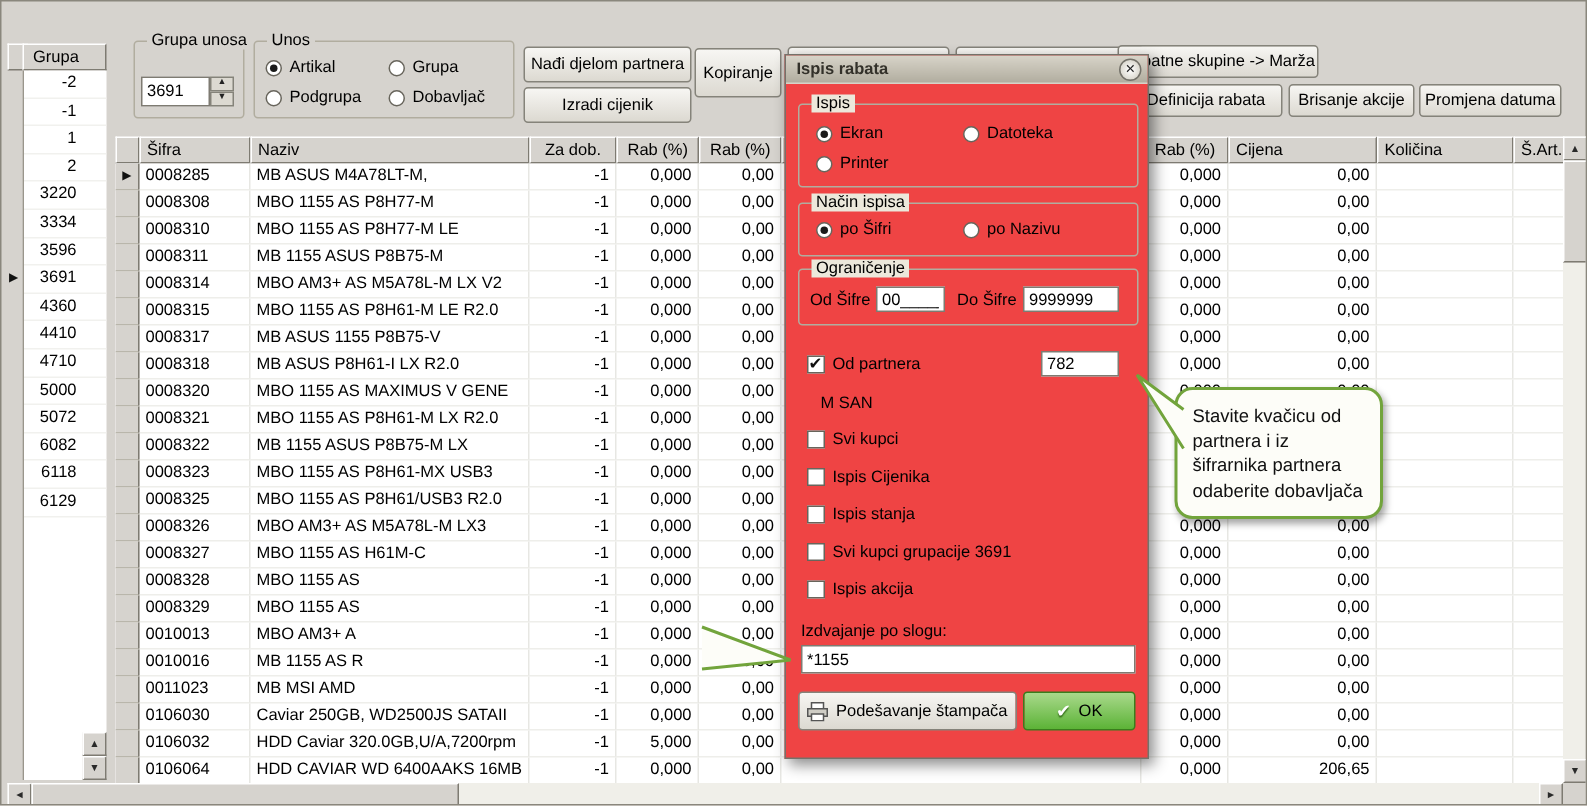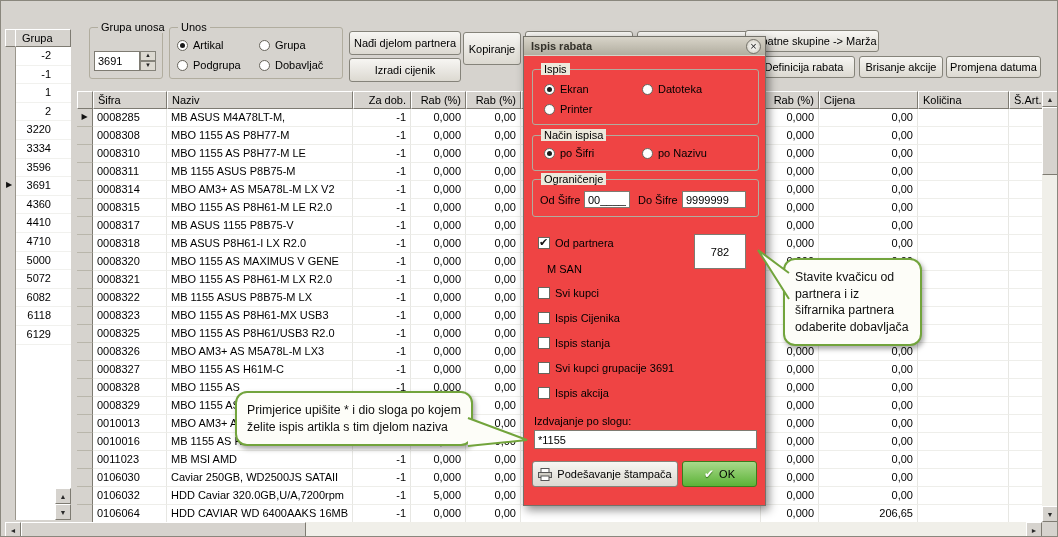--- a/index.html
+++ b/index.html
@@ -35,21 +35,21 @@
 
   
   .sb-header{position:absolute;background:#d6d3ce;border:1px solid;border-color:#fff #7e7b72 #7e7b72 #fff;font-size:11px;padding:2px 6px;overflow:hidden}
   #group-list{position:absolute;left:14px;top:46px;width:56px;height:473px;background:#fff;border-left:1px solid #9a968c;overflow:hidden}
   .group-row{height:18.6px;text-align:right;padding:2px 20px 0 0;font-size:11px;border-bottom:1px solid #f1f1ee}
   #group-indicator{position:absolute;left:5px;font-size:8px;color:#111}
 
   
   .hrow{position:absolute;left:76px;top:90px;height:18px;display:flex}
   .hcell{background:#d6d3ce;border:1px solid;border-color:#fff #7e7b72 #7e7b72 #fff;padding:2px 4px;font-size:11px;white-space:nowrap;overflow:hidden;flex:none}
-  .hcell.num{text-align:right}
+  .hcell.num{text-align:center}
   #grid-body{position:absolute;left:76px;top:108px;width:965px;height:413px;background:#fff;overflow:hidden}
   .trow{display:flex;height:18px}
   .cell{border-right:1px solid #e7e7e3;border-bottom:1px solid #eeeeea;padding:2px 4px;font-size:11px;white-space:nowrap;overflow:hidden;flex:none}
   .cell.num{text-align:right}
   .cell.ind{background:#d6d3ce;border-right:1px solid #7e7b72;border-bottom:1px solid #b9b6ab;text-align:center;font-size:8px;padding:3px 0 0 0;color:#111}
   .w-ind{width:16px}.w-sifra{width:74px}.w-naziv{width:186px}.w-zadob{width:58px}.w-rab{width:55px}
   .w-fill{width:240px}.w-rab3{width:58px}.w-cij{width:99px}.w-kol{width:91px}.w-sart{width:53px}
 
   
   .sb-track{position:absolute;background:#f0efe9}
@@ -513,21 +513,21 @@
     </div>
     <span class="dlg-label" style="left:16px;top:157px">Od Šifre</span>
     <input class="tinput" style="left: 60px; top: 154px; width: 46px; height: 17px;" value="00______">
     <span class="dlg-label" style="left:114px;top:157px">Do Šifre</span>
     <input class="tinput" style="left: 158px; top: 154px; width: 64px; height: 17px;" value="9999999">
 
     <label class="check on" style="left:14px;top:200px">
       <span class="cbox"></span>
       <span>Od partnera</span>
     </label>
-    <input class="tinput" style="left: 170px; top: 197px; width: 52px; height: 35px; text-align: center;" value="782">
+    <input class="tinput" style="left: 170px; top: 197px; width: 52px; height: 17px;" value="782">
     <span class="dlg-label" style="left:23px;top:226px">M SAN</span>
 
     <div id="dlg-checks">
         <label class="check">
           <span class="cbox"></span>
           <span>Svi kupci</span>
         </label>
         <label class="check">
           <span class="cbox"></span>
           <span>Ispis Cijenika</span>
@@ -563,20 +563,17 @@
     </div>
   </div>
 
   <div class="bubble" style="left:782px;top:257px;width:139px">
     <span>Stavite kvačicu od partnera i iz šifrarnika partnera odaberite dobavljača</span>
   </div>
   <svg class="tail" style="left:748px;top:240px" width="45" height="65">
     <path d="M 40 32 L 9 9 L 40 58" fill="#fdfdf8" stroke="#72a43c" stroke-width="2"></path>
   </svg>
 
-  <div class="bubble" style="left:234px;top:390px;width:238px">
-    <span>Primjerice upišite * i dio sloga po kojem želite ispis artikla s tim djelom naziva</span>
-  </div>
   <svg class="tail" style="left:460px;top:410px" width="75" height="45">
     <path d="M 7 7 L 66 29 L 7 35" fill="#fdfdf8" stroke="#72a43c" stroke-width="2"></path>
   </svg>
 
 </div>
 
 </body></html>

